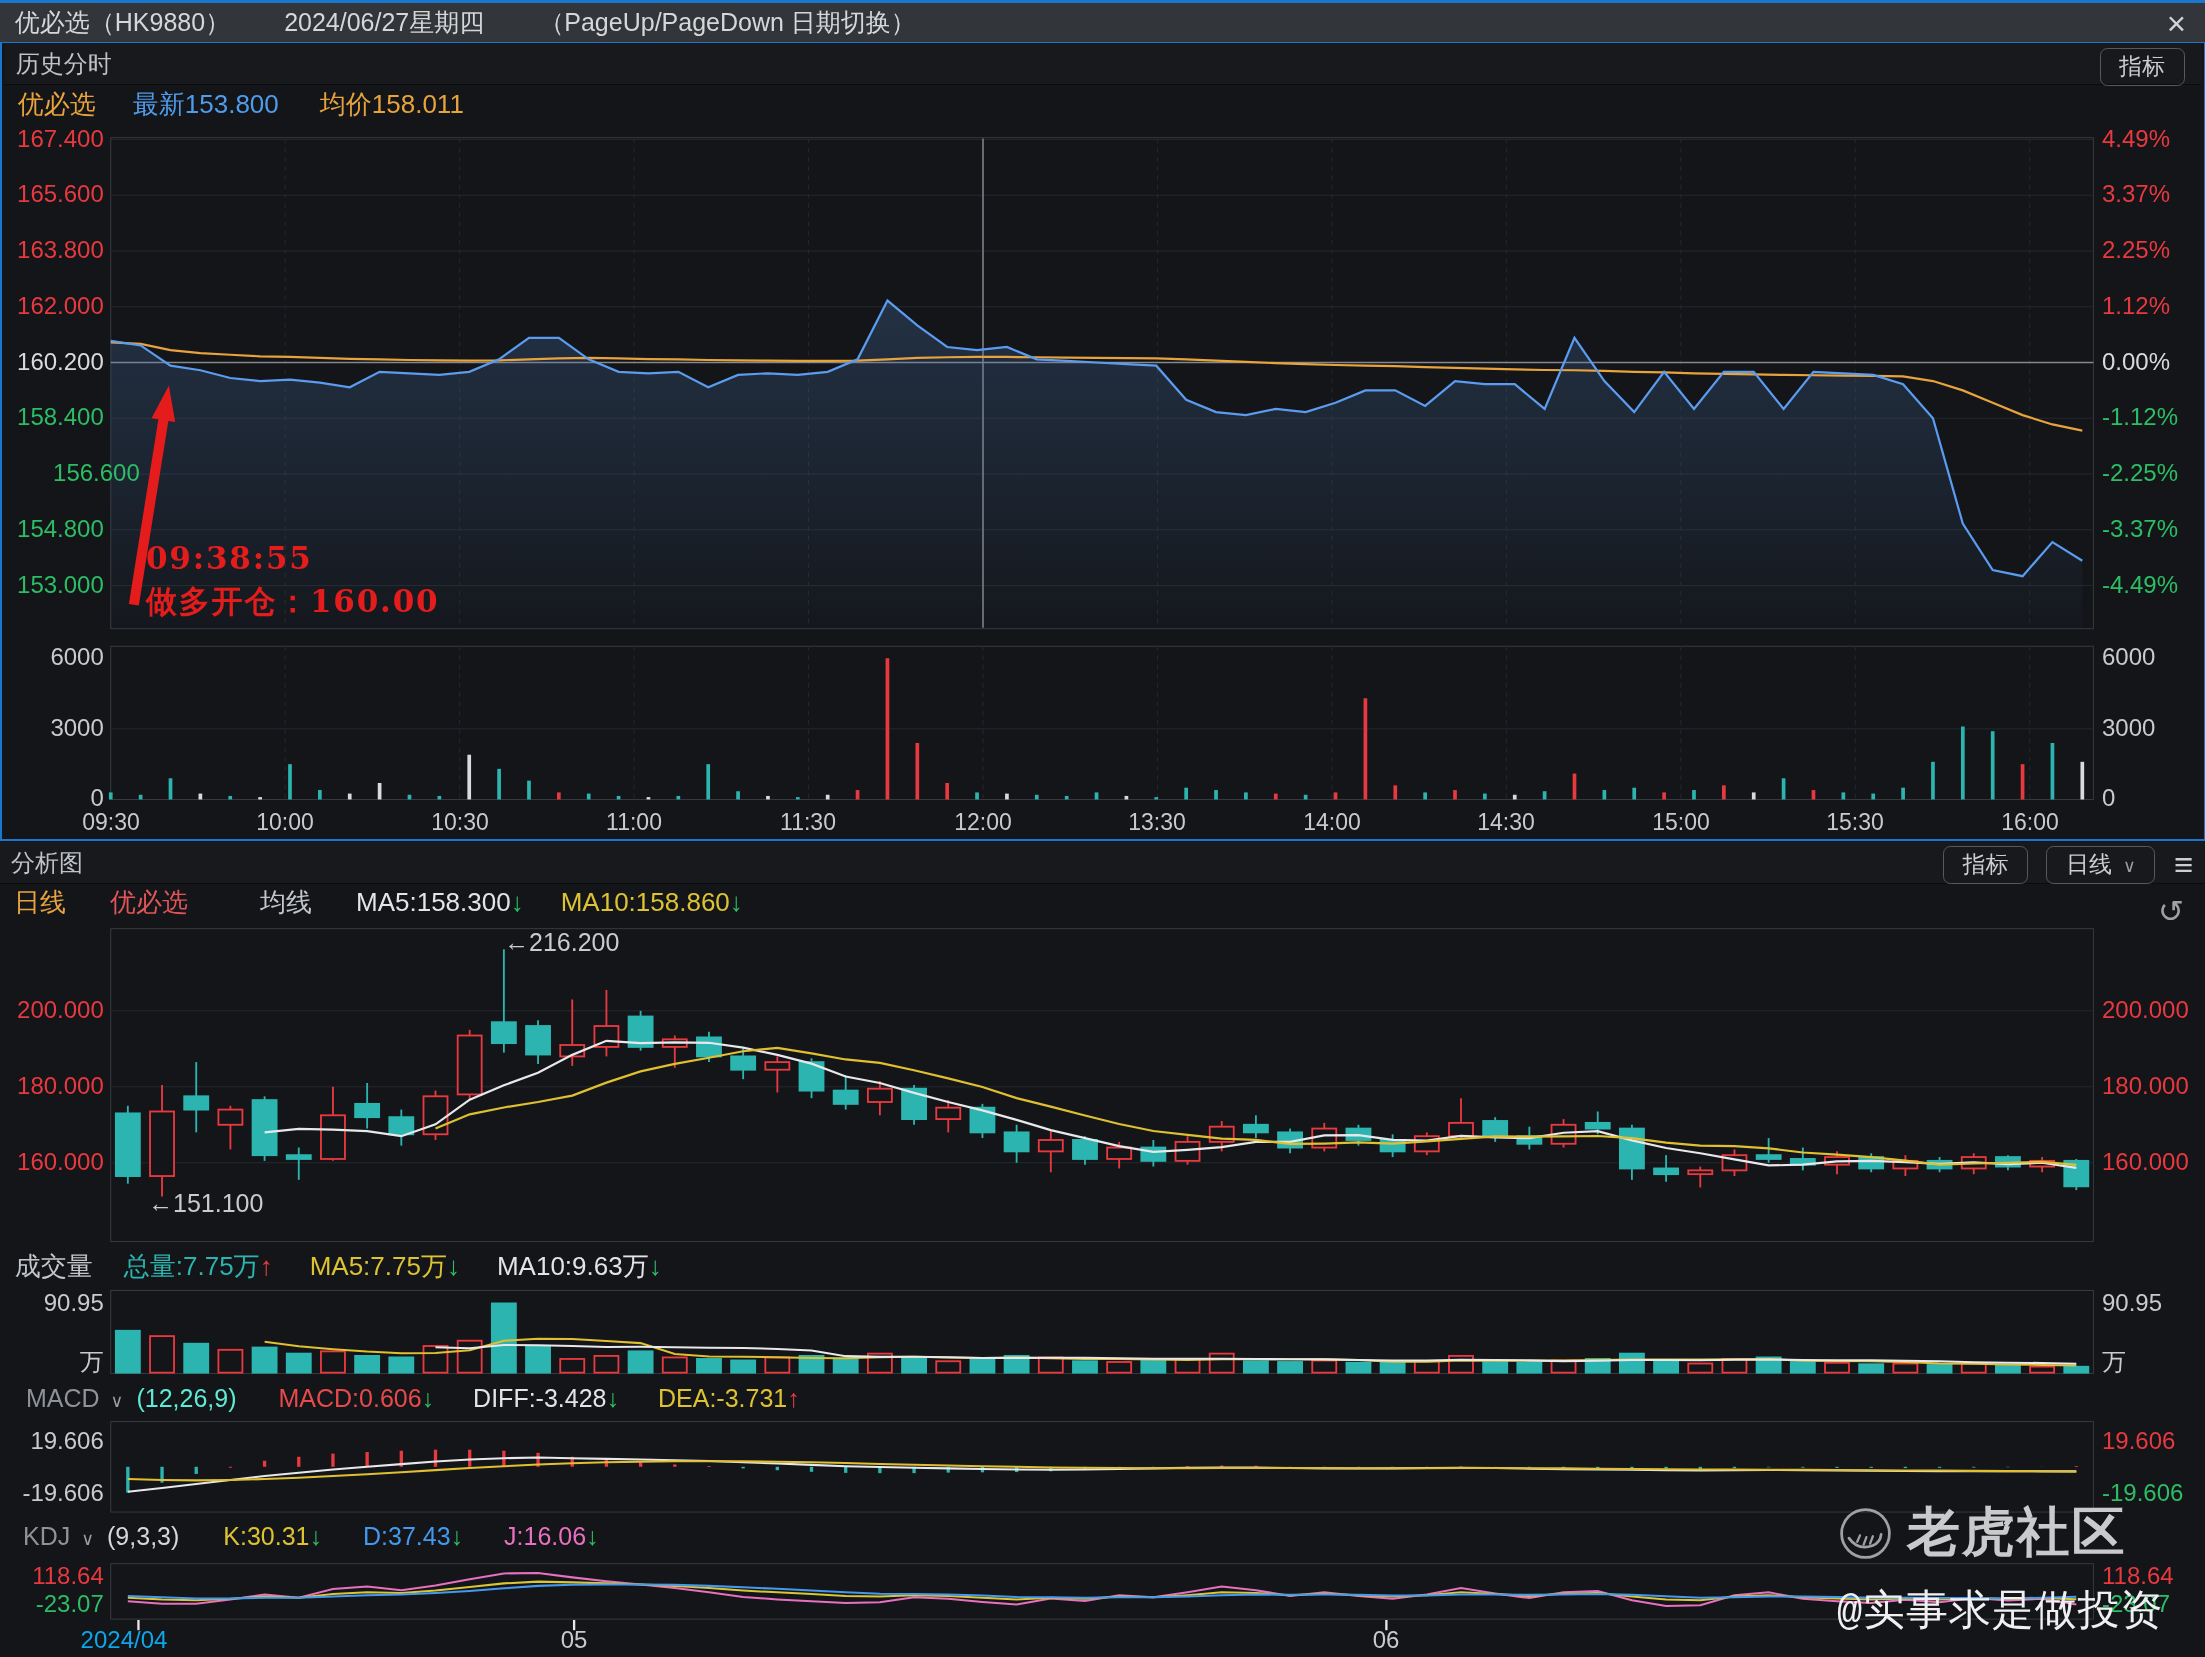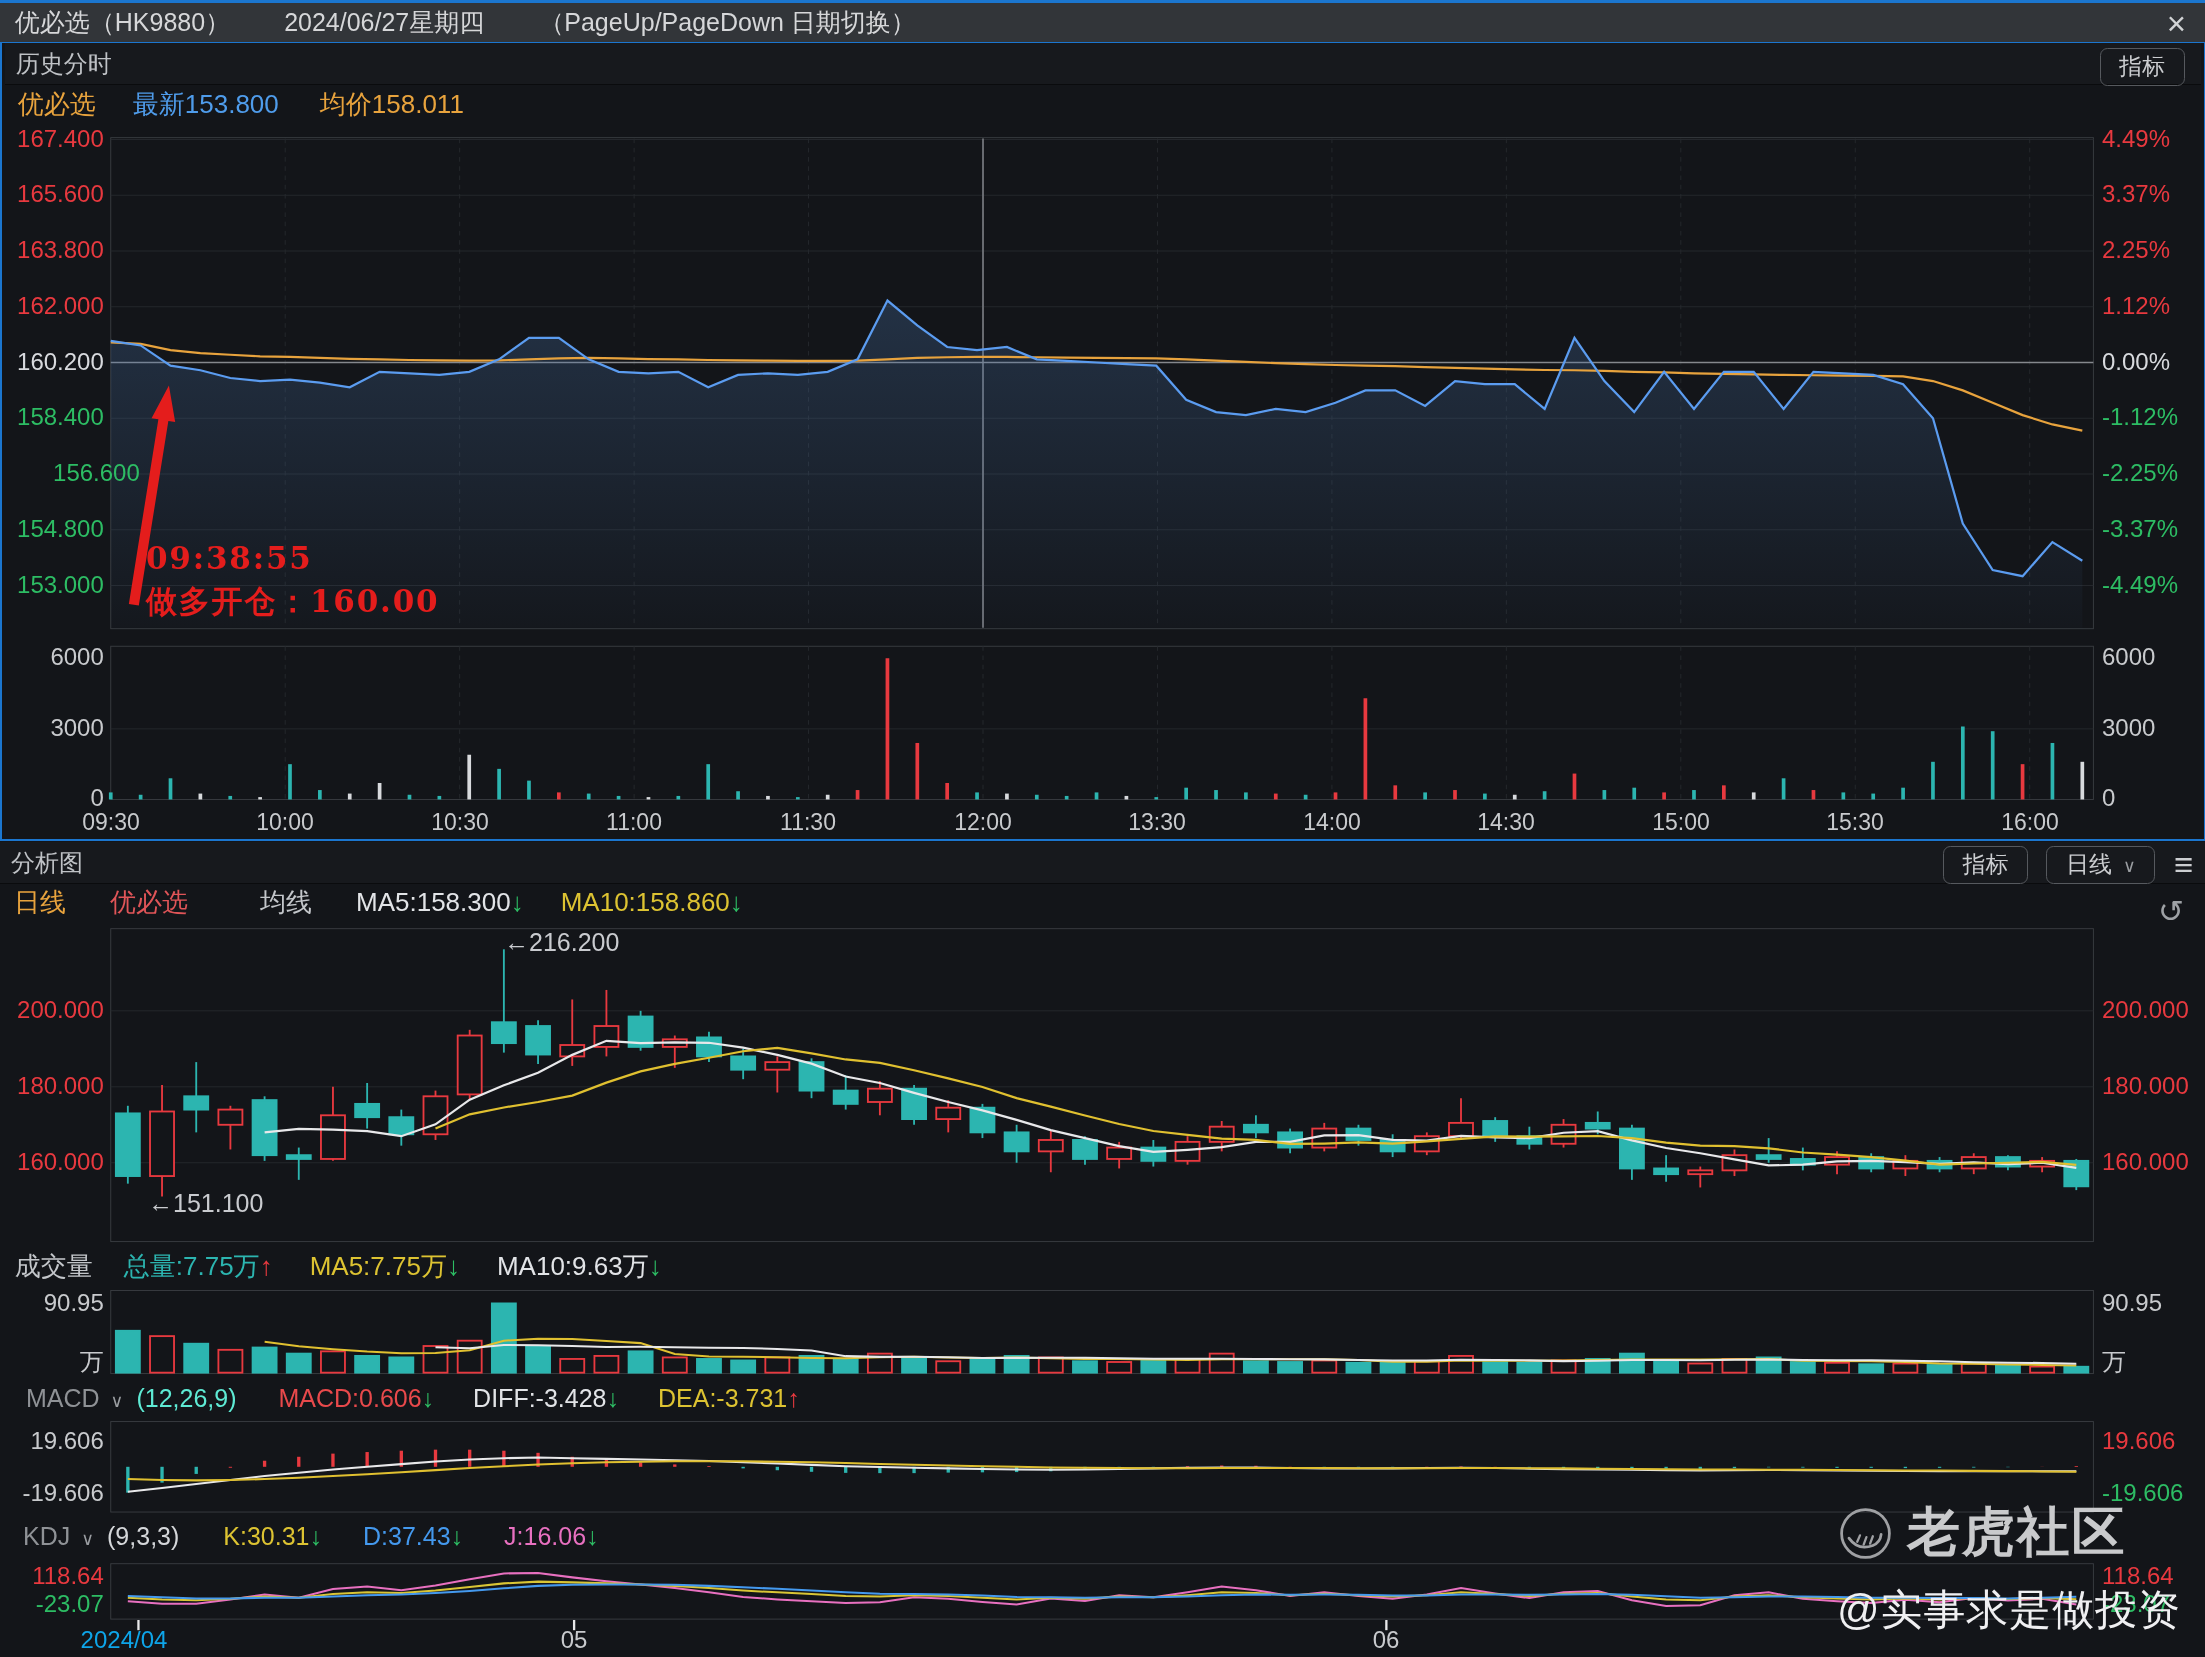--- a/index.html
+++ b/index.html
@@ -59,21 +59,21 @@
   
   #hi-annot{position:absolute;left:504px;top:928px;font-size:25px;color:#c9cbcf;z-index:3;}
   #lo-annot{position:absolute;left:148px;top:1189px;font-size:25px;color:#c9cbcf;z-index:3;}
   
   #canvas{position:absolute;left:0;top:0;z-index:1;}
   #labels{position:absolute;left:0;top:0;width:2206px;height:1246px;z-index:2;pointer-events:none;}
   .axlbl{position:absolute;font-size:24px;font-weight:500;white-space:nowrap;}
   .axlbl.r{text-align:right;width:102px;}
   .axlbl.c{transform:translateX(-50%);}
   
-  #watermark{position:absolute;z-index:6;left:1837px;top:1497px;width:351px;}
+  #watermark{position:absolute;z-index:6;left:1837px;top:1497px;width:351px;font-family:Liberation Mono, monospace;}
   #wm-row{display:flex;align-items:center;gap:13px;}
   #wm-brand{font-size:53px;font-weight:bold;color:#c9cacc;letter-spacing:1.8px;}
   #wm-handle{margin-top:13px;font-size:42px;color:#efeff1;letter-spacing:0.9px;}
 </style>
 </head>
 <body>
 
 <div id="app">
   <svg id="canvas" width="2206" height="1658" viewBox="0 0 2390 1796">
       <rect x="120" y="149" width="2148" height="532" fill="none" stroke="#3a3d42"></rect>

